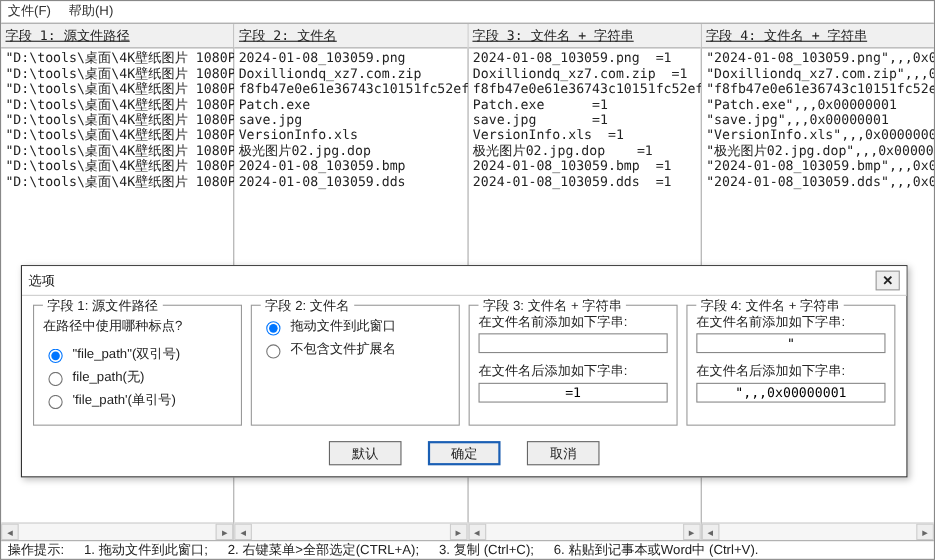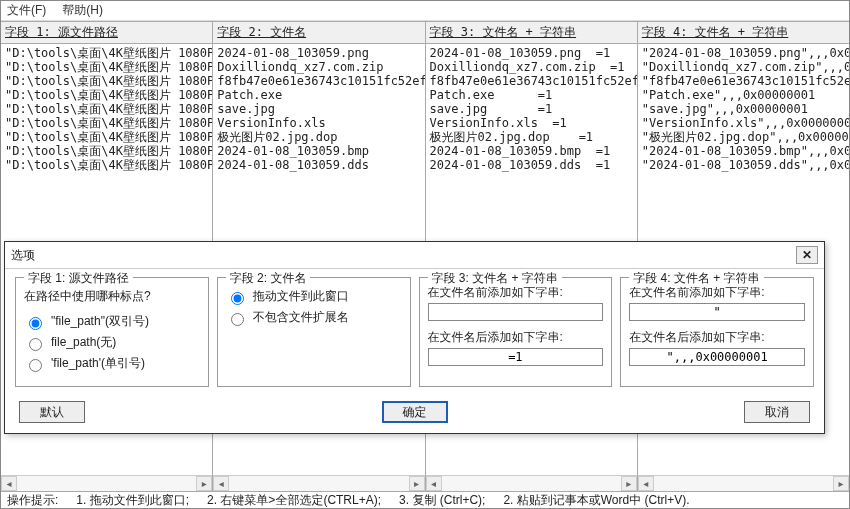--- a/index.html
+++ b/index.html
@@ -16,31 +16,31 @@
   .col { flex:1; display:flex; flex-direction:column; border-right:1px solid #aaa; min-width:0; }
   .col:last-child { border-right:0; }
   .col-header { padding:2px 4px; background:#f0f0f0; border-bottom:1px solid #aaa; font-family:"SimSun",monospace; text-decoration:underline; white-space:nowrap; overflow:hidden; }
   .col-body { flex:1; overflow:auto; font-family:"SimSun",monospace; font-size:12px; line-height:14px; padding:2px 4px; white-space:pre; }
   .scrollbar-h { height:16px; border-top:1px solid #ccc; background:#f6f6f6; display:flex; }
   .sb-arrow { width:16px; display:flex; align-items:center; justify-content:center; background:#eee; border:1px solid #ccc; color:#666; font-size:10px; }
   .sb-track { flex:1; }
   .statusbar { height:17px; border-top:1px solid #aaa; display:flex; align-items:center; padding:0 6px; gap:18px; font-size:12px; }
   .statusbar .hint { white-space:nowrap; }
 
-  .dialog-overlay { position:absolute; left:3px; right:24px; top:240px; background:#fff; border:1px solid #333; box-shadow:2px 2px 6px rgba(0,0,0,0.25); }
+  .dialog-overlay { position:absolute; left:18px; right:24px; top:240px; background:#fff; border:1px solid #333; box-shadow:2px 2px 6px rgba(0,0,0,0.25); }
   .dlg-title { display:flex; align-items:center; justify-content:space-between; padding:4px 6px; border-bottom:1px solid #ccc; background:#fff; }
   .dlg-close { width:22px; height:18px; display:flex; align-items:center; justify-content:center; border:1px solid #999; background:#eee; font-weight:bold; }
   .dlg-body { display:flex; padding:8px 10px; gap:8px; }
   .group { flex:1; border:1px solid #999; padding:6px 8px 10px; position:relative; }
   .group .legend { position:absolute; top:-8px; left:8px; background:#fff; padding:0 4px; }
   .group label { display:flex; align-items:center; gap:6px; margin:4px 0; }
   .group .q { margin:4px 0 8px 0; }
   .group input[type=text] { width:100%; border:1px solid #888; padding:1px 3px; font-size:12px; text-align:center; font-family:"SimSun",monospace; }
   .group .field-wrap { margin:2px 0 8px 0; }
-  .dlg-buttons { display:flex; justify-content:space-between; gap:6px; padding:6px 14px 10px; }
+  .dlg-buttons { display:flex; justify-content:center; gap:24px; padding:6px 14px 10px; }
   .btn { min-width:66px; height:22px; border:1px solid #666; background:#eee; display:flex; align-items:center; justify-content:center; }
   .btn.primary { border:2px solid #1a5fb4; }
 </style>
 </head>
 <body>
 
 <div class="window">
 
 
   <div class="menubar">
@@ -117,21 +117,21 @@
           <div class="sb-arrow">▸</div>
         </div>
       </div>
     </div>
 
   <div class="statusbar">
     <span class="hint">操作提示:</span>
     <span class="hint">1. 拖动文件到此窗口;</span>
     <span class="hint">2. 右键菜单&gt;全部选定(CTRL+A);</span>
     <span class="hint">3. 复制 (Ctrl+C);</span>
-    <span class="hint">2. 粘贴到记事本或Word中 (Ctrl+V).</span>
+    <span class="hint">6. 粘贴到记事本或Word中 (Ctrl+V).</span>
   </div>
 
   <div class="dialog-overlay">
     <div class="dlg-title">
       <span>选项</span>
       <div class="dlg-close">
           <span>✕</span>
         </div>
     </div>
     <div class="dlg-body">

